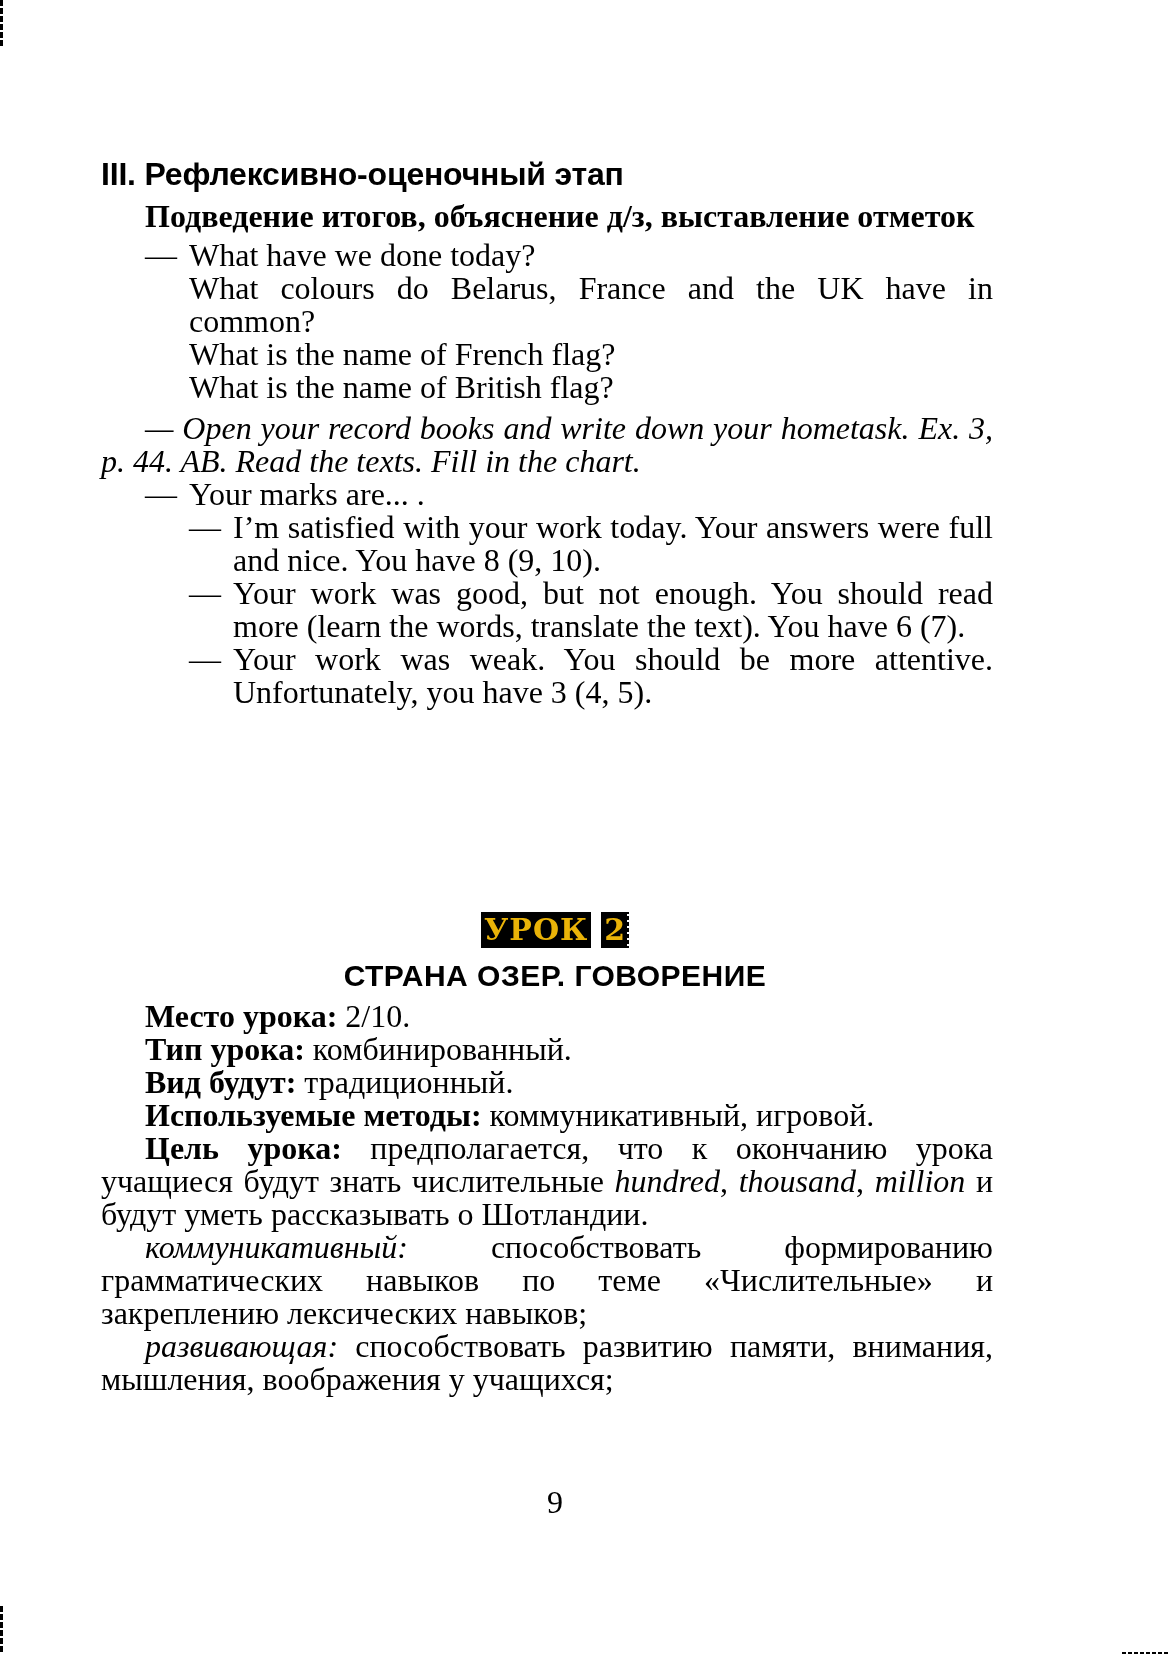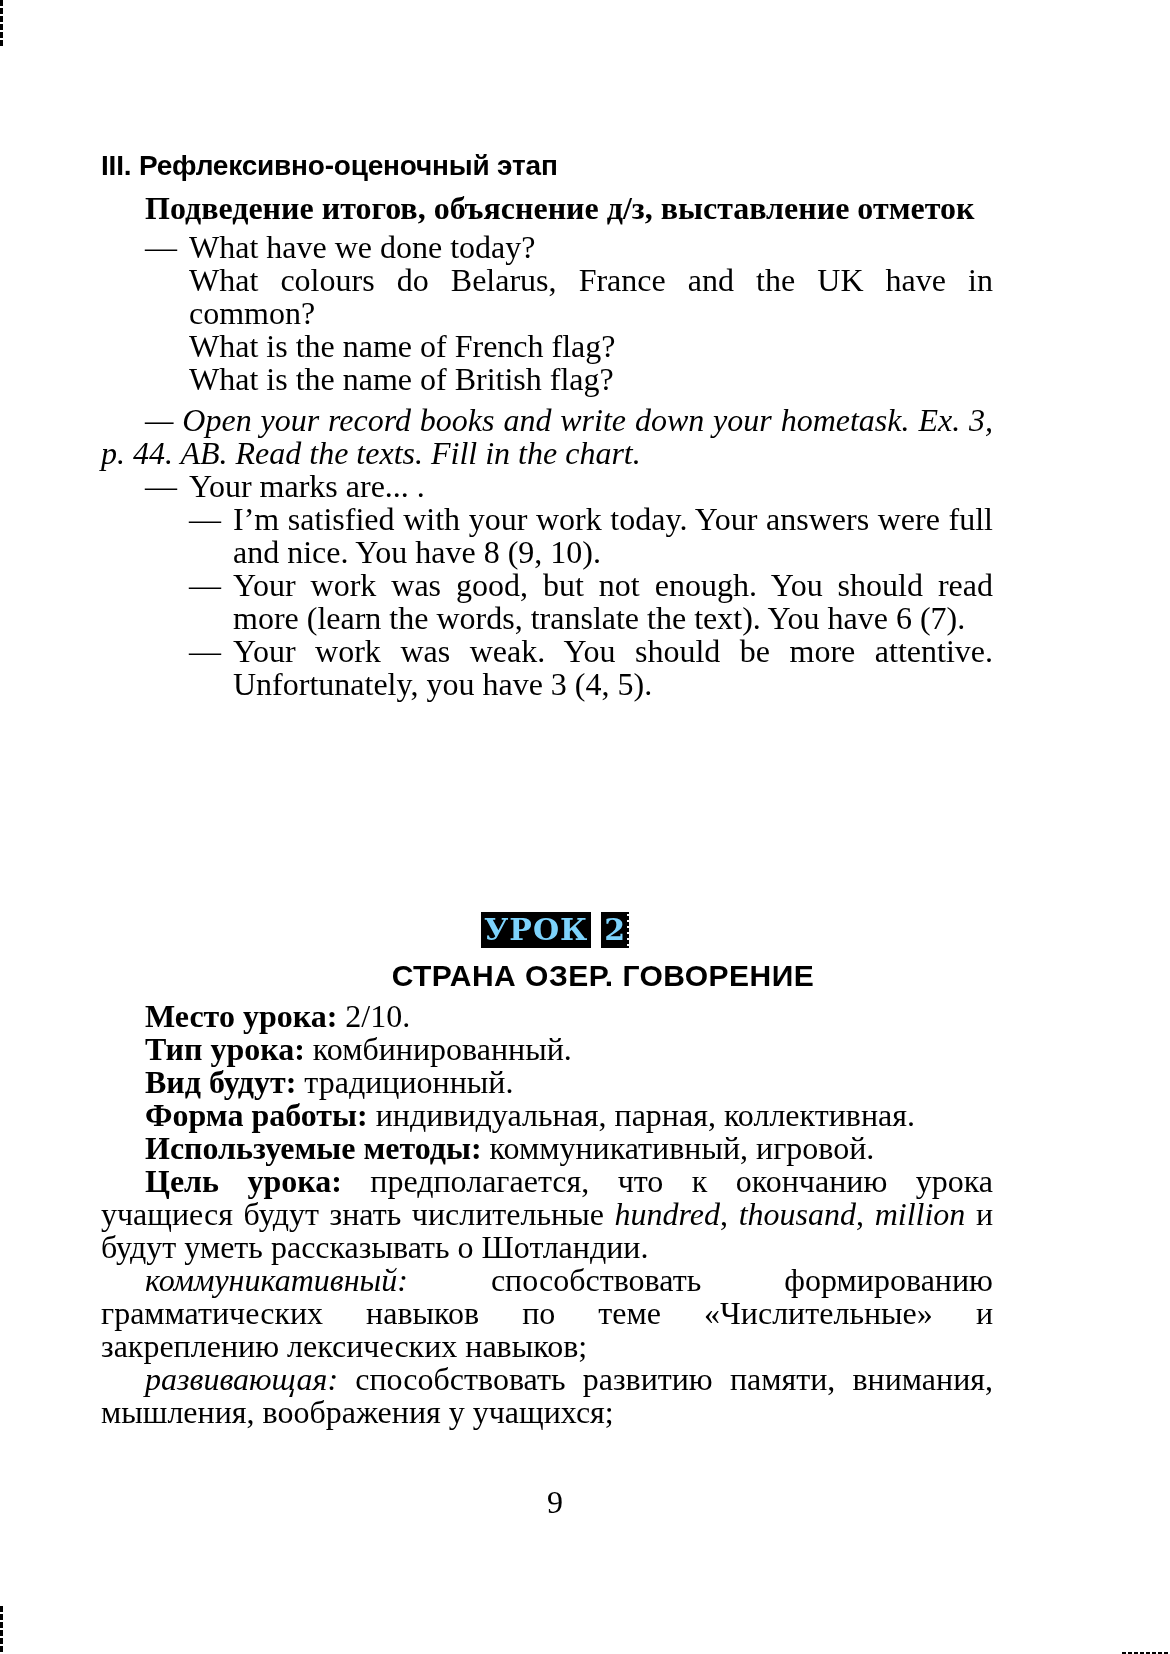--- a/index.html
+++ b/index.html
@@ -9,40 +9,40 @@
     background: repeating-linear-gradient(to bottom, #000 0 6px, #fff 6px 8px); }
   .edge-left-bottom { position: absolute; left: 0; top: 1606px; width: 3px; height: 48px;
     background: repeating-linear-gradient(to bottom, #000 0 6px, #fff 6px 8px); }
   .edge-right-bottom { position: absolute; left: 1122px; top: 1652px; width: 48px; height: 2px;
     background: repeating-linear-gradient(to right, #000 0 4px, #fff 4px 6px); }
 
   .content { position: absolute; left: 101px; top: 150px; width: 892px; }
   .serif { font-family: "Liberation Serif", "DejaVu Serif", serif; font-size: 32px; line-height: 33px; }
 
   .section-heading { font-family: "Liberation Sans", "DejaVu Sans", sans-serif; font-weight: bold;
-    font-size: 28px; line-height: 32px; margin: 0 0 10px 0; letter-spacing: -0.2px; }
+    font-size: 32px; line-height: 32px; margin: 8px 0 10px 0; letter-spacing: -0.2px; }
   .bold-para { font-weight: bold; text-indent: 44px; text-align: justify; margin: 0 0 6px 0; }
 
   .dialog { margin: 0; }
   .dline { position: relative; padding-left: 88px; }
   .dash { position: absolute; left: 44px; }
   .q { padding-left: 88px; }
   .gap { height: 8px; }
   .para-indent { text-indent: 44px; text-align: justify; font-style: italic; }
   .sub { position: relative; padding-left: 132px; text-align: justify; }
   .sub .dash { left: 88px; }
 
   .lesson-badge { position: absolute; left: 481px; top: 912px; height: 36px; display: flex; gap: 10px; }
-  .badge-box { background: #000; color: #7dd3fc; font-family: "DejaVu Serif", serif; font-weight: bold;
+  .badge-box { background: #000; color: #eab308; font-family: "DejaVu Serif", serif; font-weight: bold;
     font-size: 30px; line-height: 36px; padding: 0 2px; letter-spacing: 1px;
     background-image: radial-gradient(#fff 0.8px, transparent 1px); background-size: 6px 6px; }
   .badge-box span { background: #000; padding: 0 1px; }
   .lesson-title { position: absolute; left: 0; width: 1110px; top: 956px; text-align: center;
     font-family: "Liberation Sans", "DejaVu Sans", sans-serif; font-weight: bold; font-size: 30px;
-    line-height: 40px; letter-spacing: 0.5px; padding-left: 48px; }
+    line-height: 40px; letter-spacing: 0.5px; }
 
   .info { position: absolute; left: 101px; top: 1000px; width: 892px; }
   .info p { margin: 0; }
   .lbl { font-weight: bold; }
   .it { font-style: italic; }
   .ind { text-indent: 44px; text-align: justify; }
 
   .page-number { position: absolute; left: 0; width: 1110px; top: 1486px; text-align: center; }
 </style>
 </head>
@@ -90,20 +90,19 @@
 <div class="lesson-badge">
   <div class="badge-box"><span>УРОК</span></div>
   <div class="badge-box"><span>2</span></div>
 </div>
 <div class="lesson-title">СТРАНА ОЗЕР. ГОВОРЕНИЕ</div>
 
 <div class="info serif">
   <p class="ind"><span class="lbl">Место урока:</span><span> 2/10.</span></p>
   <p class="ind"><span class="lbl">Тип урока:</span><span> комбинированный.</span></p>
   <p class="ind"><span class="lbl">Вид будут:</span><span> традиционный.</span></p>
-  <p class="ind"><span class="lbl">Форма работы:</span><span> индивидуальная, парная, коллективная.</span></p>
   <p class="ind"><span class="lbl">Используемые методы:</span><span> коммуникативный, игровой.</span></p>
   <p class="ind"><span class="lbl">Цель урока:</span><span> предполагается, что к окончанию урока учащиеся будут знать числительные </span><span class="it">hundred</span><span>, </span><span class="it">thousand</span><span>, </span><span class="it">million</span><span> и будут уметь рассказывать о Шотландии.</span></p>
   <p class="ind"><span class="it">коммуникативный:</span><span> способствовать формированию грамматических навыков по теме «Числительные» и закреплению лексических навыков;</span></p>
   <p class="ind"><span class="it">развивающая:</span><span> способствовать развитию памяти, внимания, мышления, воображения у учащихся;</span></p>
 </div>
 
 <div class="page-number serif">9</div>
 
 </body></html>

